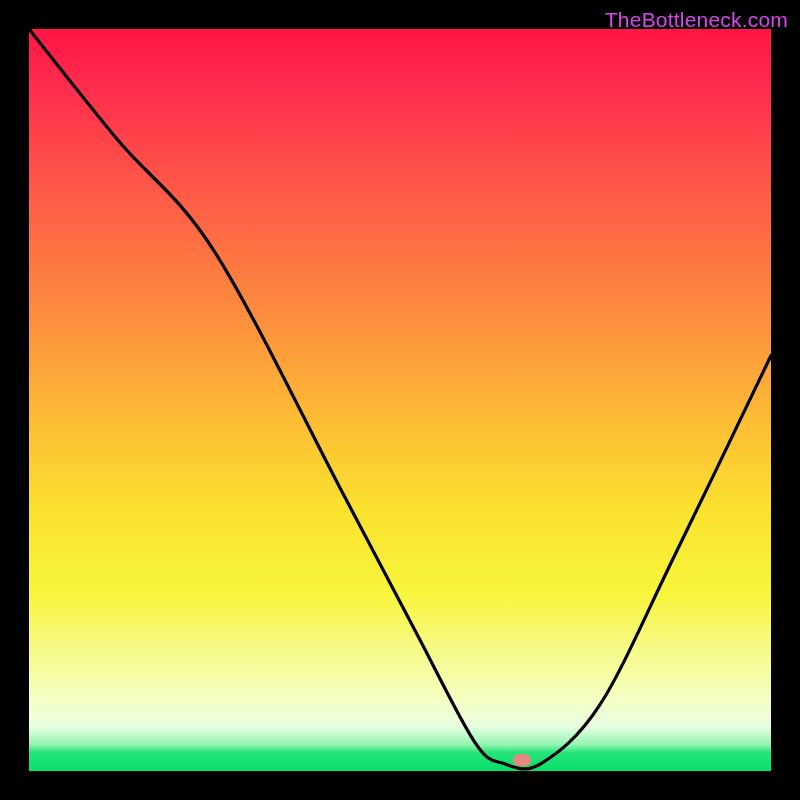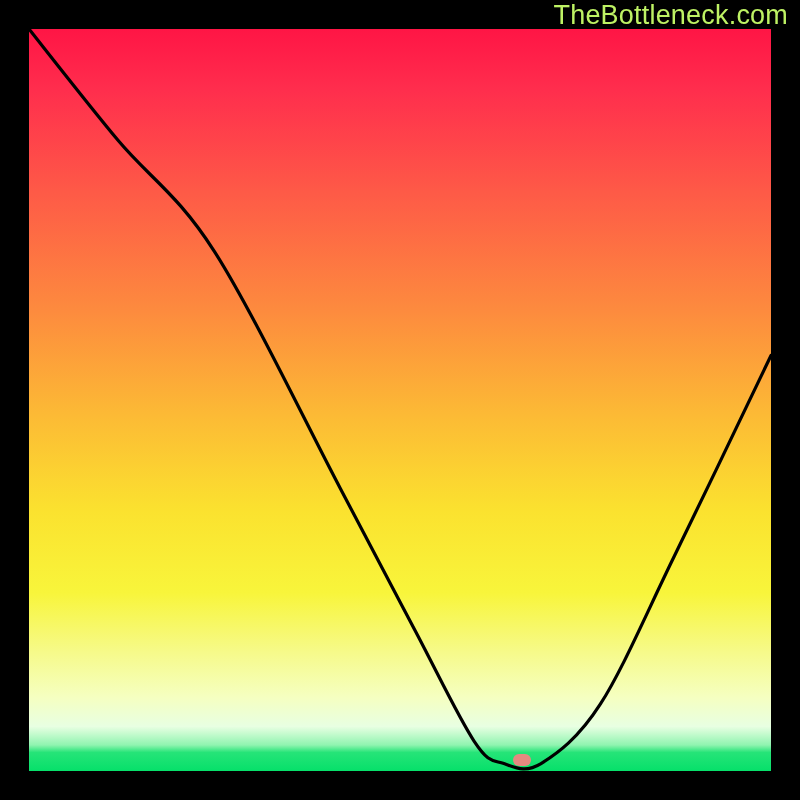--- a/index.html
+++ b/index.html
@@ -51,24 +51,24 @@
   }
   .marker {
     position: absolute;
     width: 18px;
     height: 12px;
     border-radius: 6px;
     background: #e58980;
   }
   .watermark {
     position: absolute;
-    top: 0;
+    top: 8px;
     right: 12px;
-    color: #bef264;
-    font-size: 27px;
+    color: #d946ef;
+    font-size: 21px;
     font-weight: 500;
     letter-spacing: 0.2px;
   }
 </style>
 </head>
 <body>
 
 <div class="frame">
 
   <div class="plot-area">

